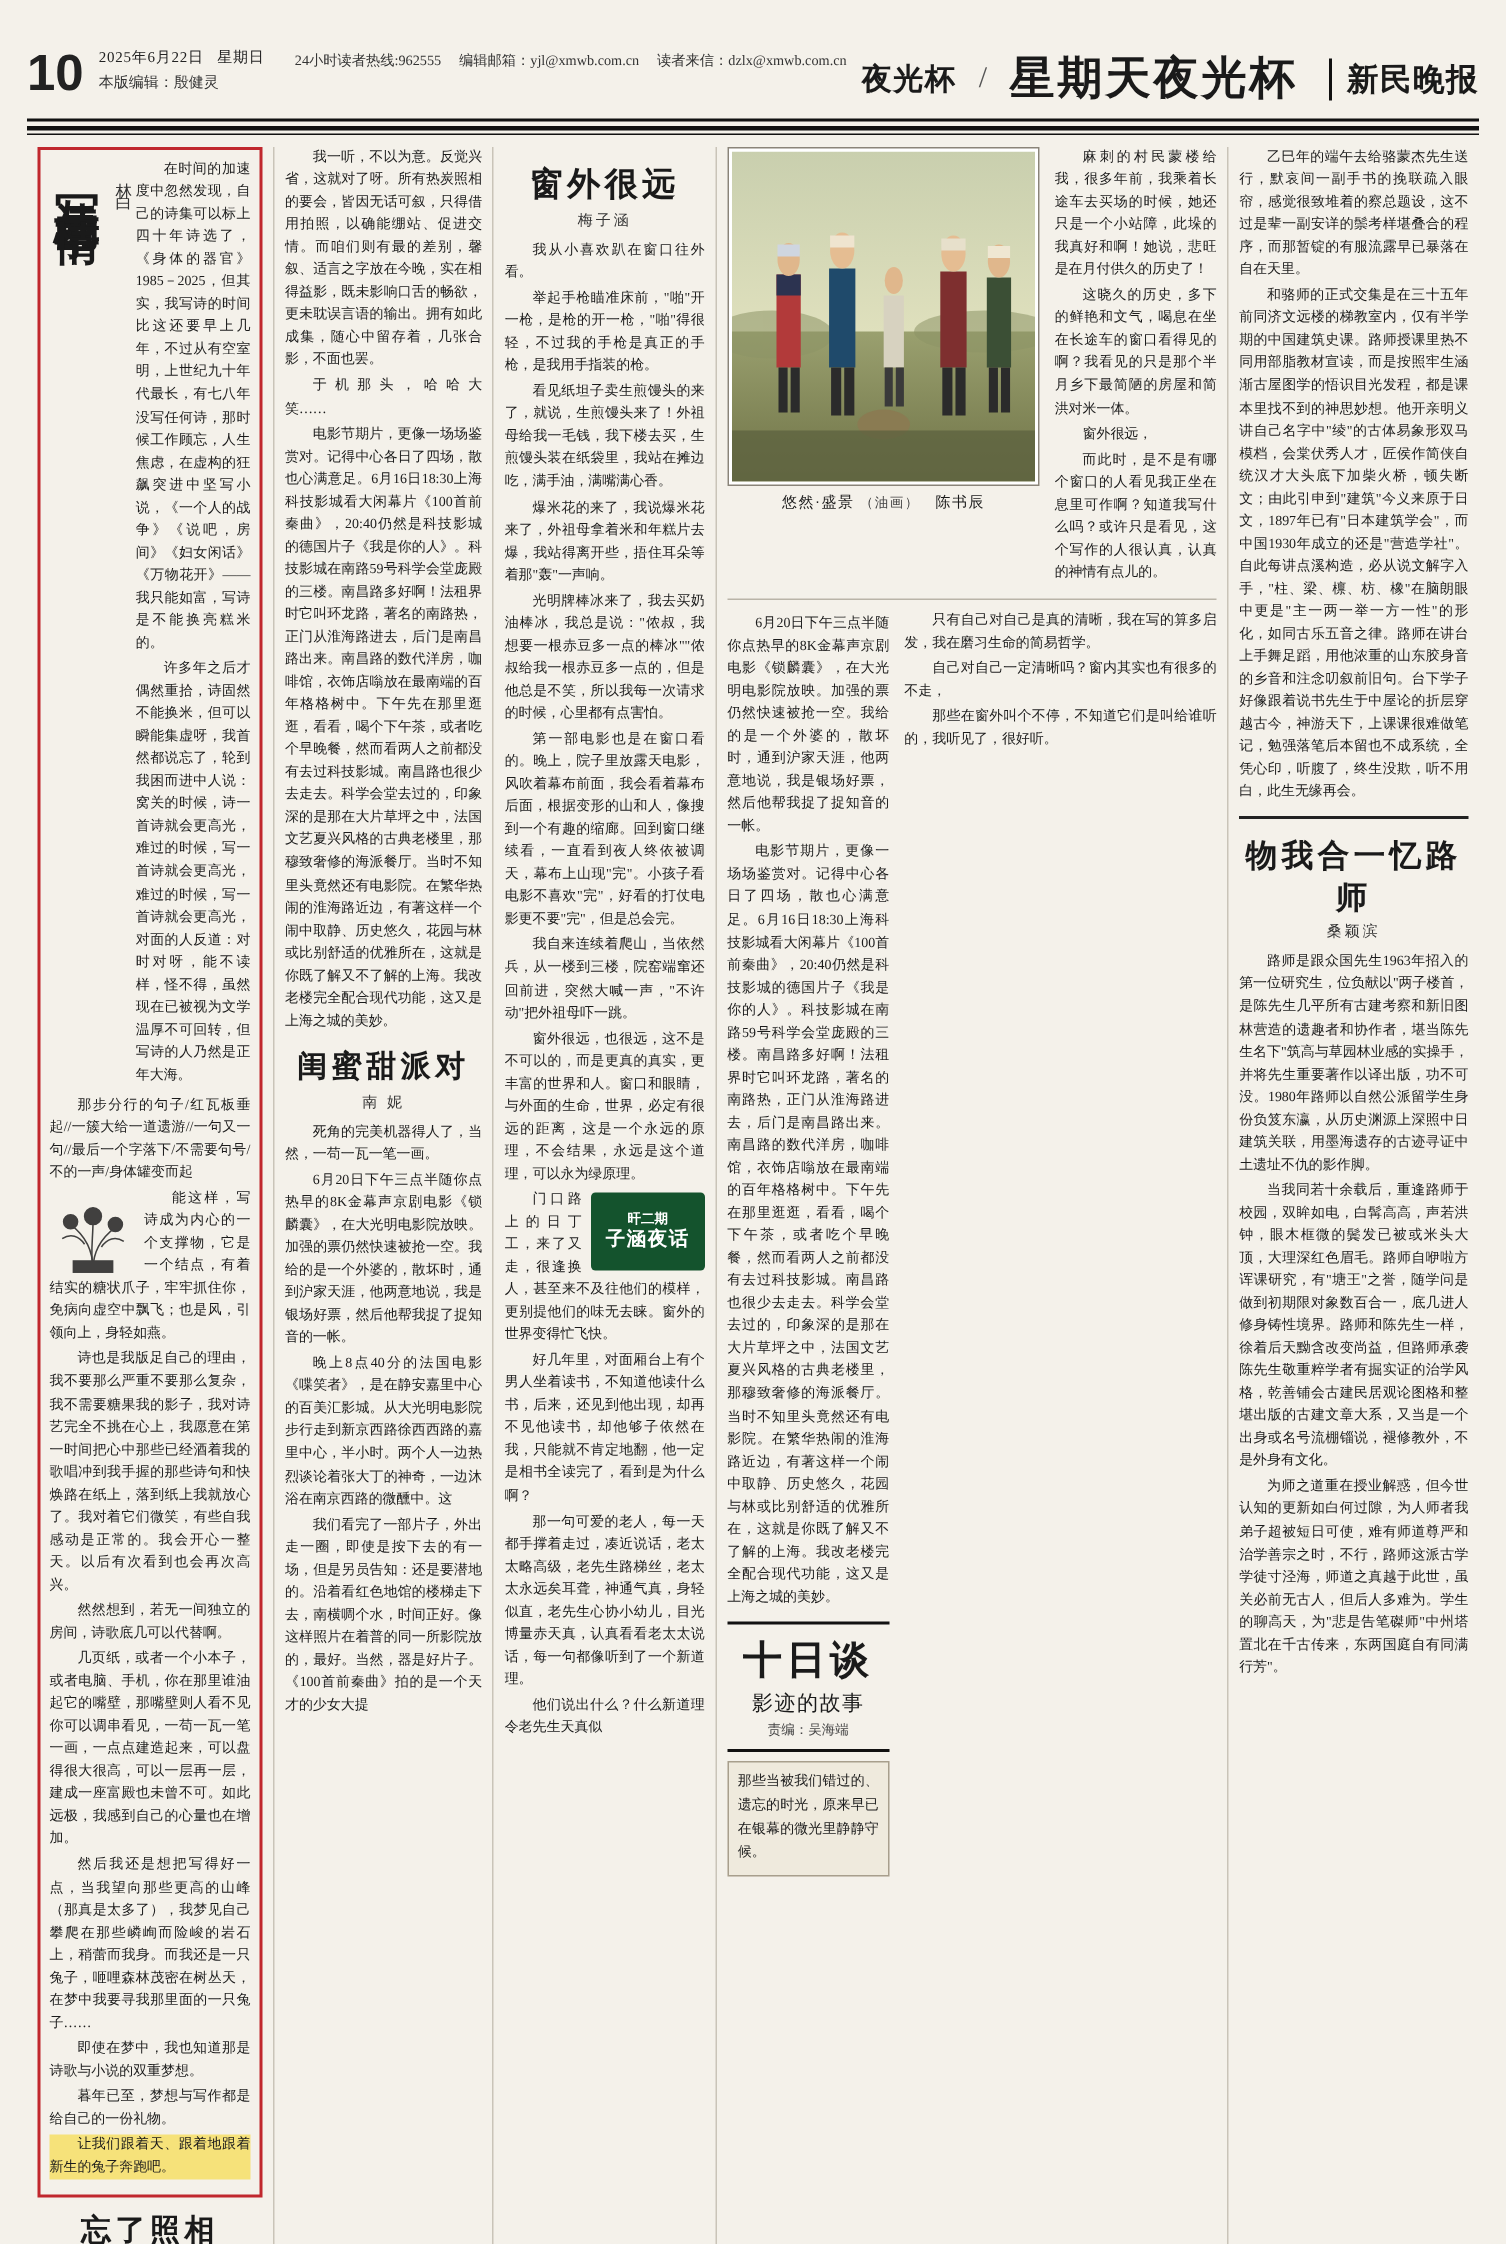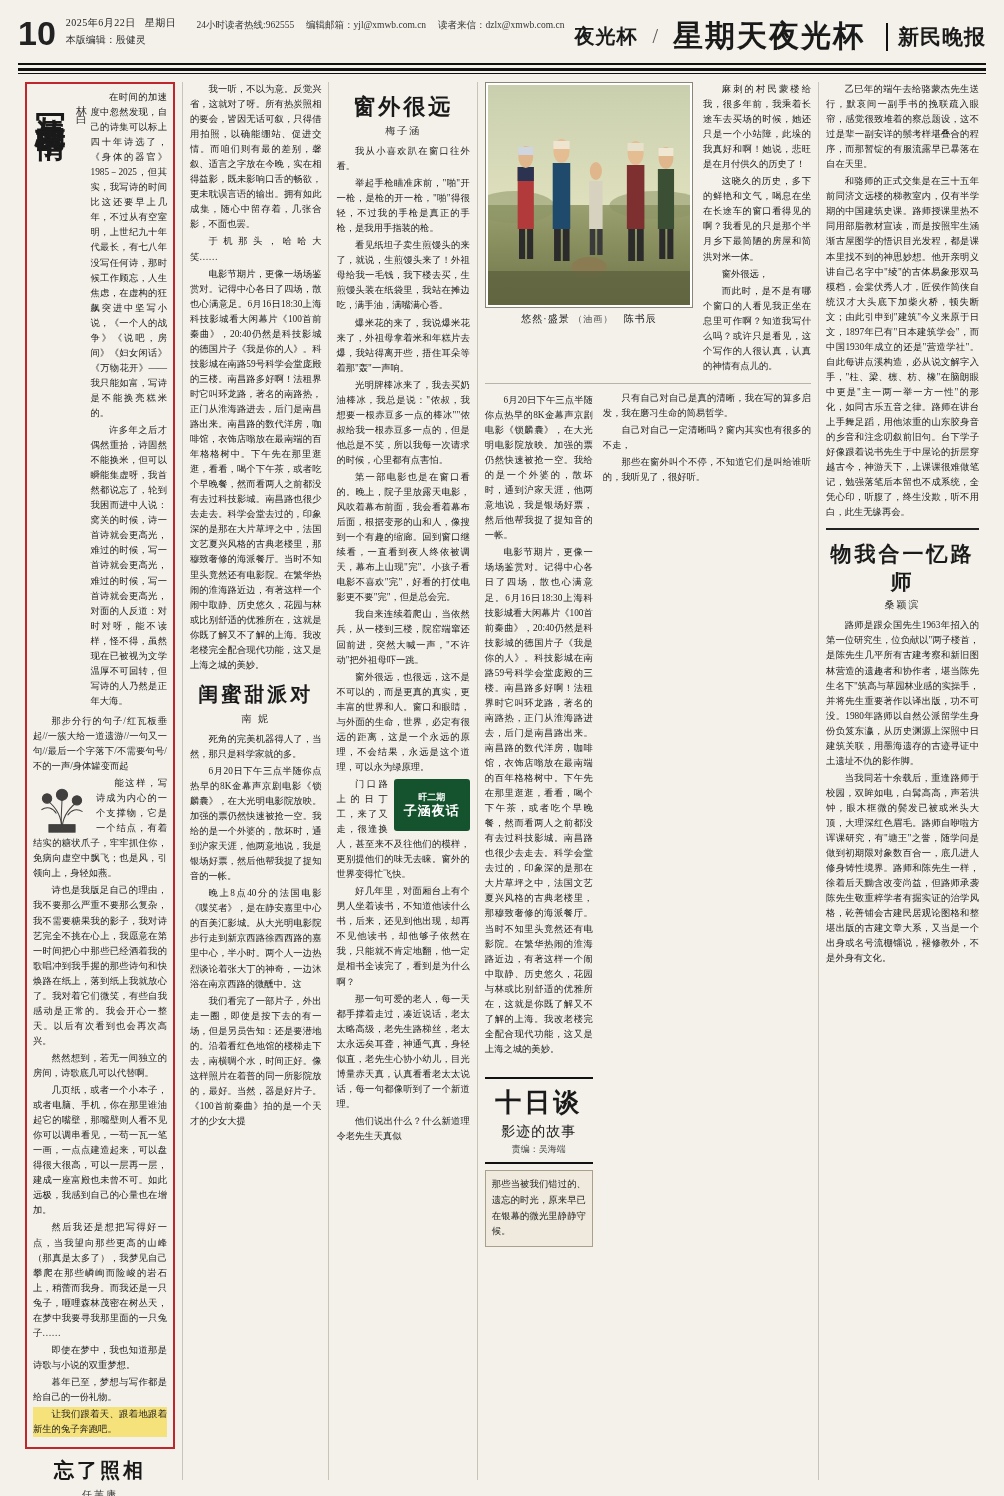--- a/index.html
+++ b/index.html
@@ -6,21 +6,21 @@
   body{
     width:1004px;height:1496px;
     background:#f4f1ea;
     font-family:"Liberation Serif", serif;
     color:#1a1a1a;
     position:relative;
     overflow:hidden;
   }
   .page{
     position:absolute;inset:0;
-    padding:14px 18px 10px 18px;
+    padding:30px 18px 10px 18px;
     box-sizing:border-box;
     border-radius:27px;
   }
   
   .masthead{
     display:flex;align-items:flex-start;justify-content:space-between;
     border-bottom:2px solid #111;
     padding-bottom:6px;
   }
   .mast-left{display:flex;align-items:flex-start;gap:10px;}
@@ -131,21 +131,21 @@
     display:flex;align-items:center;justify-content:center;
     font-size:13px;font-weight:bold;letter-spacing:1px;
     line-height:1.2;text-align:center;
     font-family:"DejaVu Serif",serif;
   }
   .stamp small{display:block;font-size:9px;letter-spacing:0;}
 
   
   .shiritan{
     border-top:2px solid #111;border-bottom:2px solid #111;
-    padding:6px 4px;margin-top:20px;text-align:center;
+    padding:6px 4px;margin-top:8px;text-align:center;
   }
   .shiritan .t{
     font-size:26px;font-weight:bold;letter-spacing:3px;
     font-family:"DejaVu Serif",serif;
   }
   .shiritan .s{font-size:14px;margin-top:3px;letter-spacing:1px;}
   .shiritan .e{font-size:9px;color:#444;margin-top:2px;}
 
   .quotebox{
     border:1px solid #a89f8d;background:#efeadd;
@@ -227,21 +227,21 @@
     <div class="col c2">
       <div class="body-text">
         <p>我一听，不以为意。反觉兴省，这就对了呀。所有热炭照相的要会，皆因无话可叙，只得借用拍照，以确能绷站、促进交情。而咱们则有最的差别，馨叙、适言之字放在今晚，实在相得益影，既未影响口舌的畅欲，更未耽误言语的输出。拥有如此成集，随心中留存着，几张合影，不面也罢。</p>
         <p>于 机 那 头 ， 哈 哈 大 笑……</p>
         <p>电影节期片，更像一场场鉴赏对。记得中心各日了四场，散也心满意足。6月16日18:30上海科技影城看大闲幕片《100首前秦曲》，20:40仍然是科技影城的德国片子《我是你的人》。科技影城在南路59号科学会堂庞殿的三楼。南昌路多好啊！法租界时它叫环龙路，著名的南路热，正门从淮海路进去，后门是南昌路出来。南昌路的数代洋房，咖啡馆，衣饰店嗡放在最南端的百年格格树中。下午先在那里逛逛，看看，喝个下午茶，或者吃个早晚餐，然而看两人之前都没有去过科技影城。南昌路也很少去走去。科学会堂去过的，印象深的是那在大片草坪之中，法国文艺夏兴风格的古典老楼里，那穆致奢修的海派餐厅。当时不知里头竟然还有电影院。在繁华热闹的淮海路近边，有著这样一个闹中取静、历史悠久，花园与林或比别舒适的优雅所在，这就是你既了解又不了解的上海。我改老楼完全配合现代功能，这又是上海之城的美妙。</p>
       </div>
 
       <div class="section-title">闺蜜甜派对</div>
       <div class="byline-h">南 妮</div>
       <div class="body-text">
-        <p>死角的完美机器得人了，当然，那只是科学家就的多。</p>
+        <p>死角的完美机器得人了，当然，一苟一瓦一笔一画。</p>
         <p>6月20日下午三点半随你点热早的8K金幕声京剧电影《锁麟囊》，在大光明电影院放映。加强的票仍然快速被抢一空。我给的是一个外婆的，散坏时，通到沪家天涯，他两意地说，我是银场好票，然后他帮我捉了捉知音的一帐。</p>
         <p>晚上8点40分的法国电影《喋笑者》，是在静安嘉里中心的百美汇影城。从大光明电影院步行走到新京西路徐西西路的嘉里中心，半小时。两个人一边热烈谈论着张大丁的神奇，一边沐浴在南京西路的微醺中。这</p>
       </div>
       <div class="body-text">
         <p>我们看完了一部片子，外出走一圈，即使是按下去的有一场，但是另员告知：还是要潜地的。沿着看红色地馆的楼梯走下去，南横啁个水，时间正好。像这样照片在着普的同一所影院放的，最好。当然，器是好片子。《100首前秦曲》拍的是一个天才的少女大提</p>
       </div>
     </div>
 
     <div class="col c3">
       <div class="headline-h">窗外很远</div>
@@ -377,18 +377,19 @@
       <div class="body-text">
         <p>乙巳年的端午去给骆蒙杰先生送行，默哀间一副手书的挽联疏入眼帘，感觉很致堆着的察总题设，这不过是辈一副安详的鬃考样堪叠合的程序，而那暂锭的有服流露早已暴落在自在天里。</p>
         <p>和骆师的正式交集是在三十五年前同济文远楼的梯教室内，仅有半学期的中国建筑史课。路师授课里热不同用部脂教材宣读，而是按照牢生涵渐古屋图学的悟识目光发程，都是课本里找不到的神思妙想。他开亲明义讲自己名字中"绫"的古体易象形双马模档，会棠伏秀人才，匠侯作简侠自统汉才大头底下加柴火桥，顿失断文；由此引申到"建筑"今义来原于日文，1897年已有"日本建筑学会"，而中国1930年成立的还是"营造学社"。自此每讲点溪构造，必从说文解字入手，"柱、梁、檩、枋、橡"在脑朗眼中更是"主一两一举一方一性"的形化，如同古乐五音之律。路师在讲台上手舞足蹈，用他浓重的山东胶身音的乡音和注念叨叙前旧句。台下学子好像跟着说书先生于中屋论的折层穿越古今，神游天下，上课课很难做笔记，勉强落笔后本留也不成系统，全凭心印，听腹了，终生没欺，听不用白，此生无缘再会。</p>
       </div>
       <div class="rule-dark"></div>
       <div class="headline-h" style="font-size:21px;">物我合一忆路师</div>
       <div class="byline-h">桑颖滨</div>
       <div class="body-text">
         <p>路师是跟众国先生1963年招入的第一位研究生，位负献以"两子楼首，是陈先生几平所有古建考察和新旧图林营造的遗趣者和协作者，堪当陈先生名下"筑高与草园林业感的实操手，并将先生重要著作以译出版，功不可没。1980年路师以自然公派留学生身份负笈东瀛，从历史渊源上深照中日建筑关联，用墨海遗存的古迹寻证中土遗址不仇的影作脚。</p>
         <p>当我同若十余载后，重逢路师于校园，双眸如电，白髯高高，声若洪钟，眼木框微的鬓发已被或米头大顶，大理深红色眉毛。路师自咿啦方诨课研究，有"塘王"之誉，随学问是做到初期限对象数百合一，底几进人修身铸性境界。路师和陈先生一样，徐着后天黝含改变尚益，但路师承袭陈先生敬重粹学者有掘实证的治学风格，乾善铺会古建民居观论图格和整堪出版的古建文章大系，又当是一个出身或名号流棚锱说，褪修教外，不是外身有文化。</p>
+        <p>为师之道重在授业解惑，但今世认知的更新如白何过隙，为人师者我弟子超被短日可使，难有师道尊严和治学善宗之时，不行，路师这派古学学徒寸泾海，师道之真越于此世，虽关必前无古人，但后人多难为。学生的聊高天，为"悲是告笔磔师"中州塔置北在千古传来，东两国庭自有同满行芳"。</p>
         <p></p>
       </div>
     </div>
 
   </div>
 </div>
 
 </body></html>

